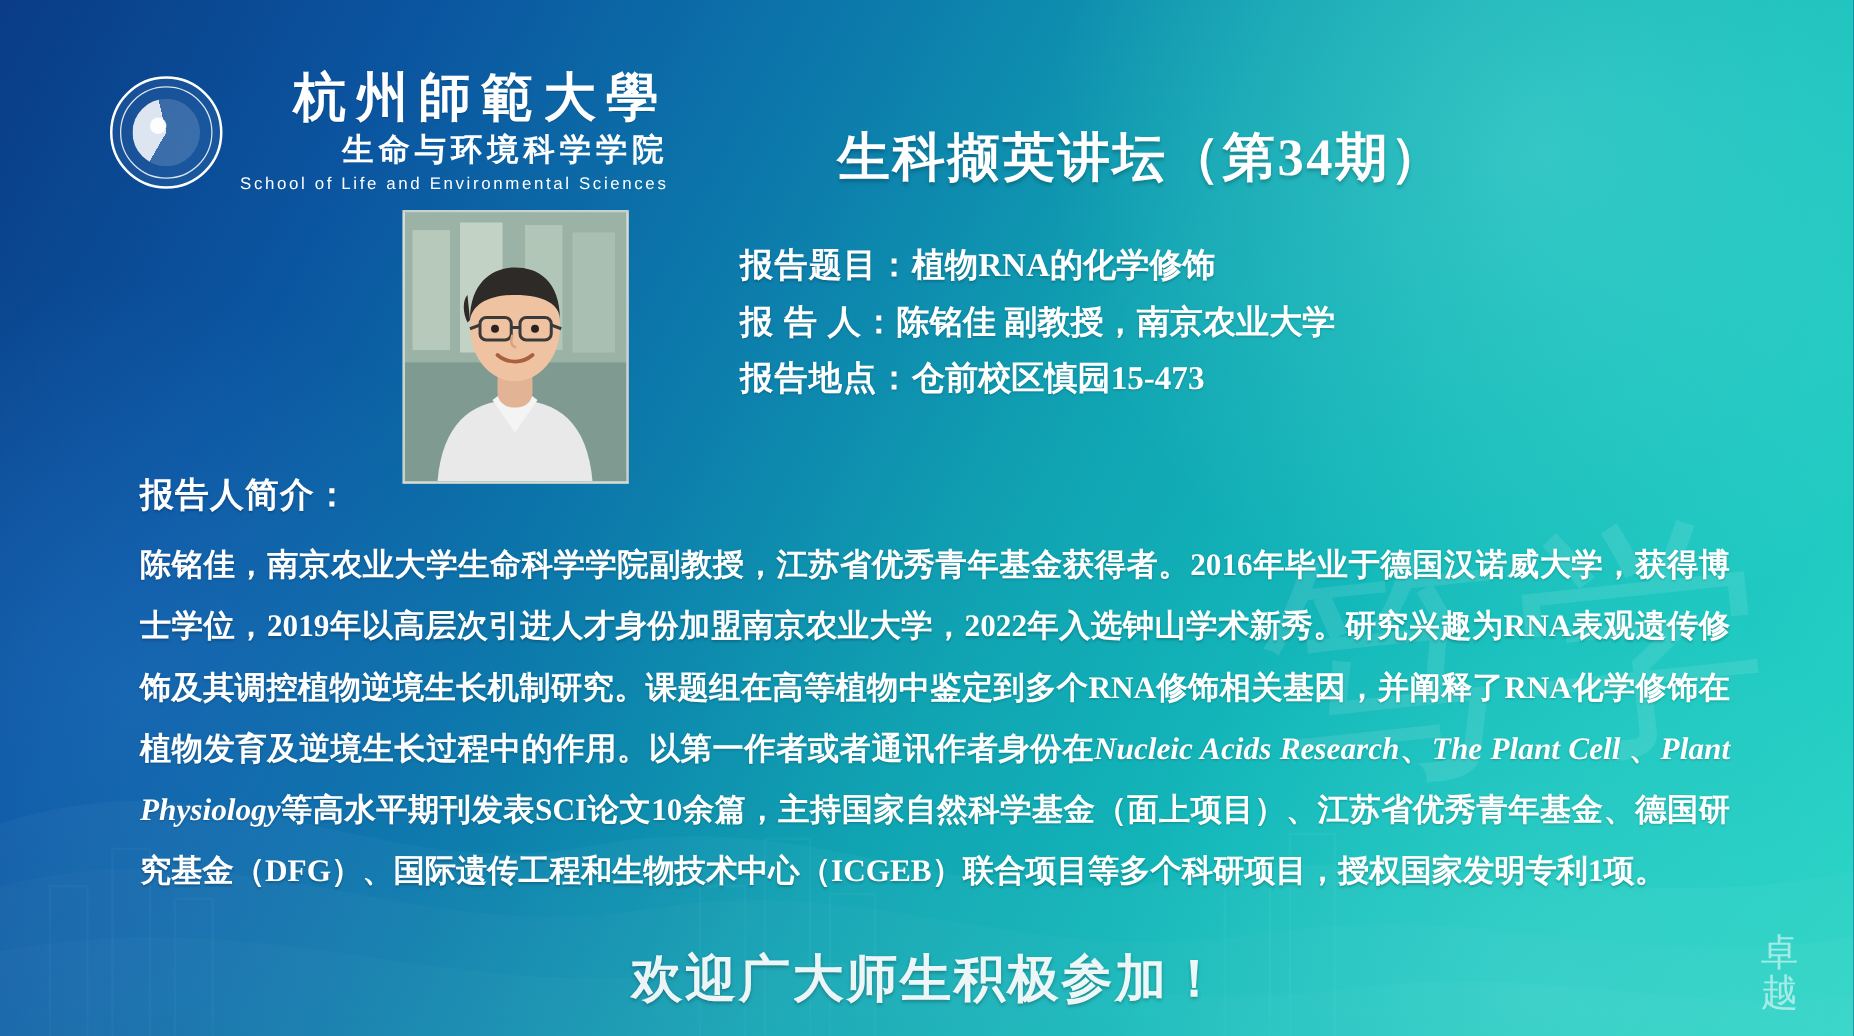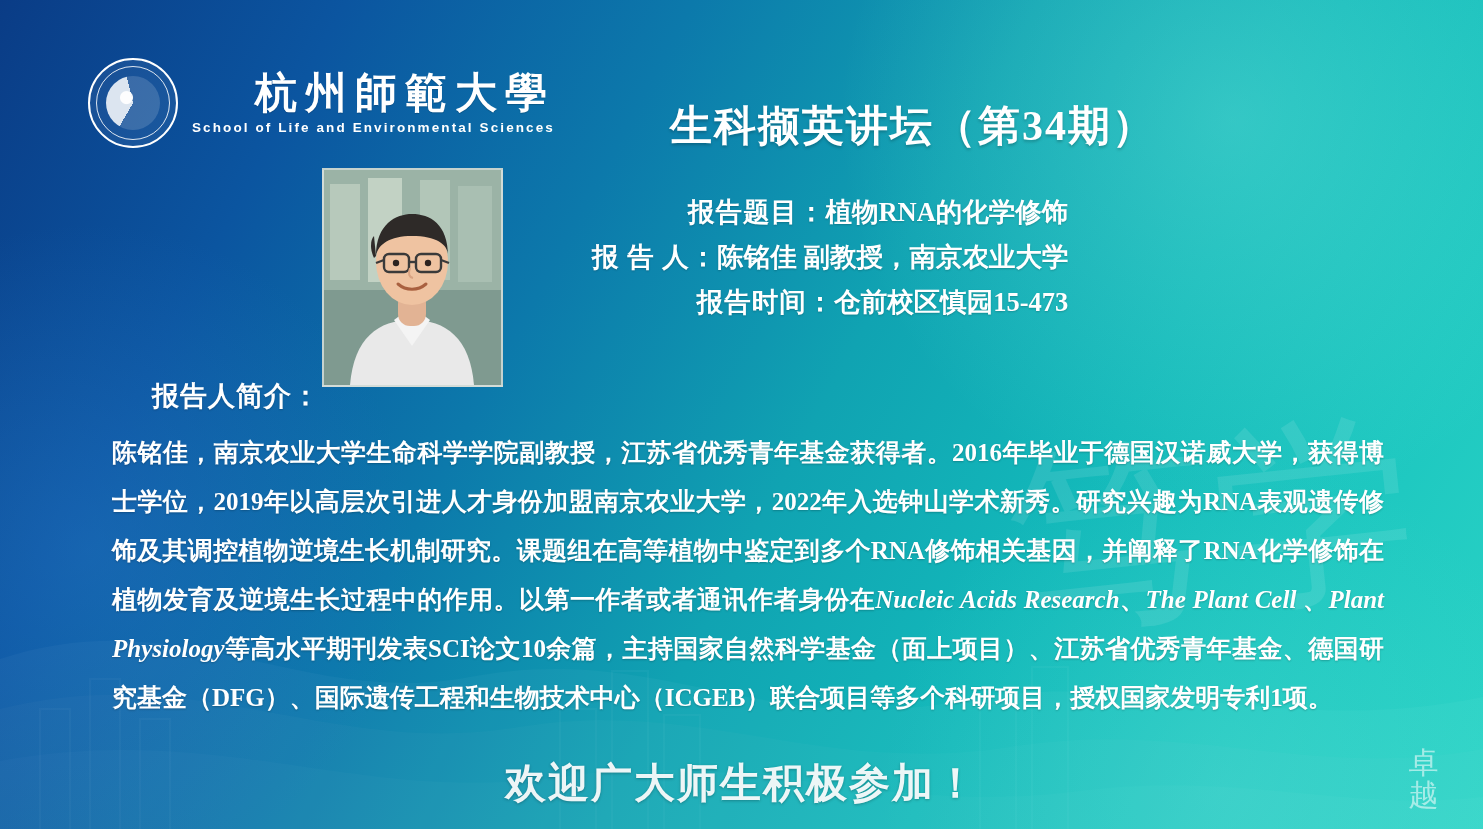--- a/index.html
+++ b/index.html
@@ -129,21 +129,21 @@
     font-weight: bold;
     letter-spacing: 4px;
     margin-top: 8px;
     font-family: "Liberation Serif", serif;
   }
   .logo-en {
     font-size: 13.5px;
     letter-spacing: 2.1px;
     margin-top: 7px;
     font-family: "Liberation Sans", sans-serif;
-    font-weight: bold;
+    font-weight: normal;
   }
   .poster-title {
     position: absolute;
     left: 670px;
     top: 98px;
     font-size: 42px;
     font-weight: bold;
     letter-spacing: 2px;
     text-shadow: 0 2px 3px rgba(0,0,0,0.22);
     white-space: nowrap;
@@ -165,33 +165,32 @@
   
   .info {
     position: absolute;
     left: 592px;
     top: 190px;
     font-size: 26.5px;
     line-height: 45px;
     font-weight: bold;
     text-shadow: 0 1px 2px rgba(0,0,0,0.2);
   }
-  .info .row { white-space: nowrap; text-align: right; }
+  .info .row { white-space: nowrap; }
   .info .lbl { letter-spacing: 1px; }
 
   
   .bio-title {
     position: absolute;
     left: 112px;
     top: 378px;
     font-size: 27px;
     font-weight: bold;
     letter-spacing: 1px;
     text-shadow: 0 1px 2px rgba(0,0,0,0.2);
-    margin-left: 40px;
   }
   .bio-body {
     position: absolute;
     left: 112px;
     top: 428px;
     width: 1272px;
     font-size: 25px;
     line-height: 49px;
     font-weight: bold;
     text-align: justify;
@@ -245,20 +244,21 @@
   </div>
 
   <div class="header">
     <div class="logo-block">
       <div class="logo-seal">
         <div class="ring"></div>
         <div class="mark"></div>
       </div>
       <div class="logo-words">
         <div class="logo-cn-1">杭州師範大學</div>
+        <div class="logo-cn-2">生命与环境科学学院</div>
         <div class="logo-en">School of Life and Environmental Sciences</div>
       </div>
     </div>
     <div class="poster-title">生科撷英讲坛（第34期）</div>
   </div>
 
   <div class="portrait">
     <svg width="177" height="215" viewBox="0 0 177 215">
       <rect x="0" y="0" width="177" height="215" fill="#8fa99f"></rect>
       <rect x="0" y="0" width="177" height="120" fill="#9bb3a6"></rect>
@@ -288,21 +288,21 @@
   </div>
 
   <div class="info">
     <div class="row">
       <span class="lbl">报告题目：</span><span>植物RNA的化学修饰</span>
     </div>
     <div class="row">
       <span class="lbl">报 告 人：</span><span>陈铭佳 副教授，南京农业大学</span>
     </div>
     <div class="row">
-      <span class="lbl">报告时间：</span><span>仓前校区慎园15-473</span>
+      <span class="lbl">报告地点：</span><span>仓前校区慎园15-473</span>
     </div>
   </div>
 
   <div class="bio-title">报告人简介：</div>
 
   <div class="bio-body">
     <span>陈铭佳，南京农业大学生命科学学院副教授，江苏省优秀青年基金获得者。2016年毕业于德国汉诺威大学，获得博士学位，2019年以高层次引进人才身份加盟南京农业大学，2022年入选钟山学术新秀。研究兴趣为RNA表观遗传修饰及其调控植物逆境生长机制研究。课题组在高等植物中鉴定到多个RNA修饰相关基因，并阐释了RNA化学修饰在植物发育及逆境生长过程中的作用。以第一作者或者通讯作者身份在</span><i>Nucleic Acids Research</i><span>、</span><i>The Plant Cell</i><span> 、</span><i>Plant Physiology</i><span>等高水平期刊发表SCI论文10余篇，主持国家自然科学基金（面上项目）、江苏省优秀青年基金、德国研究基金（DFG）、国际遗传工程和生物技术中心（ICGEB）联合项目等多个科研项目，授权国家发明专利1项。</span>
   </div>
 
   <div class="footer-note">欢迎广大师生积极参加！</div>

